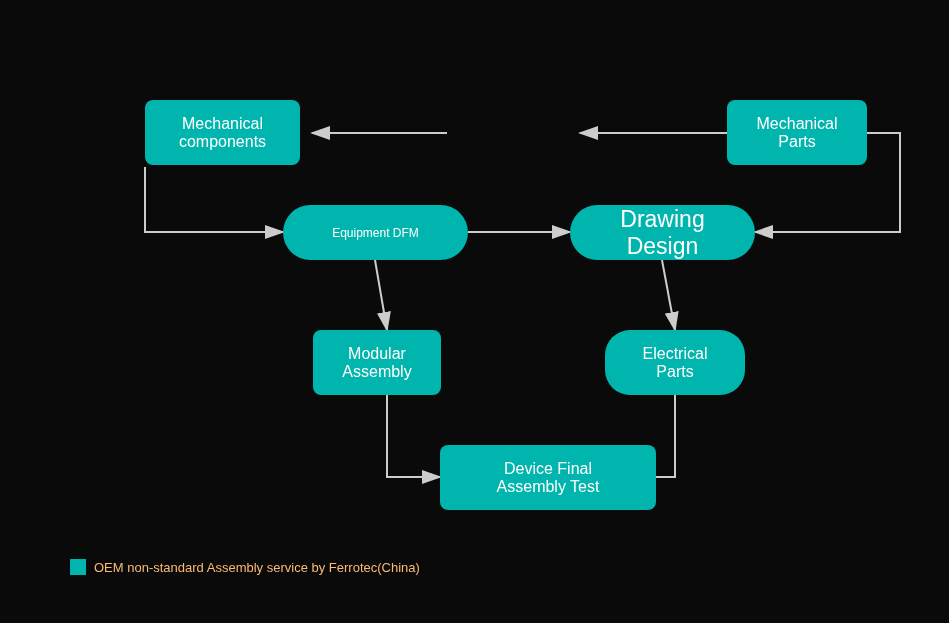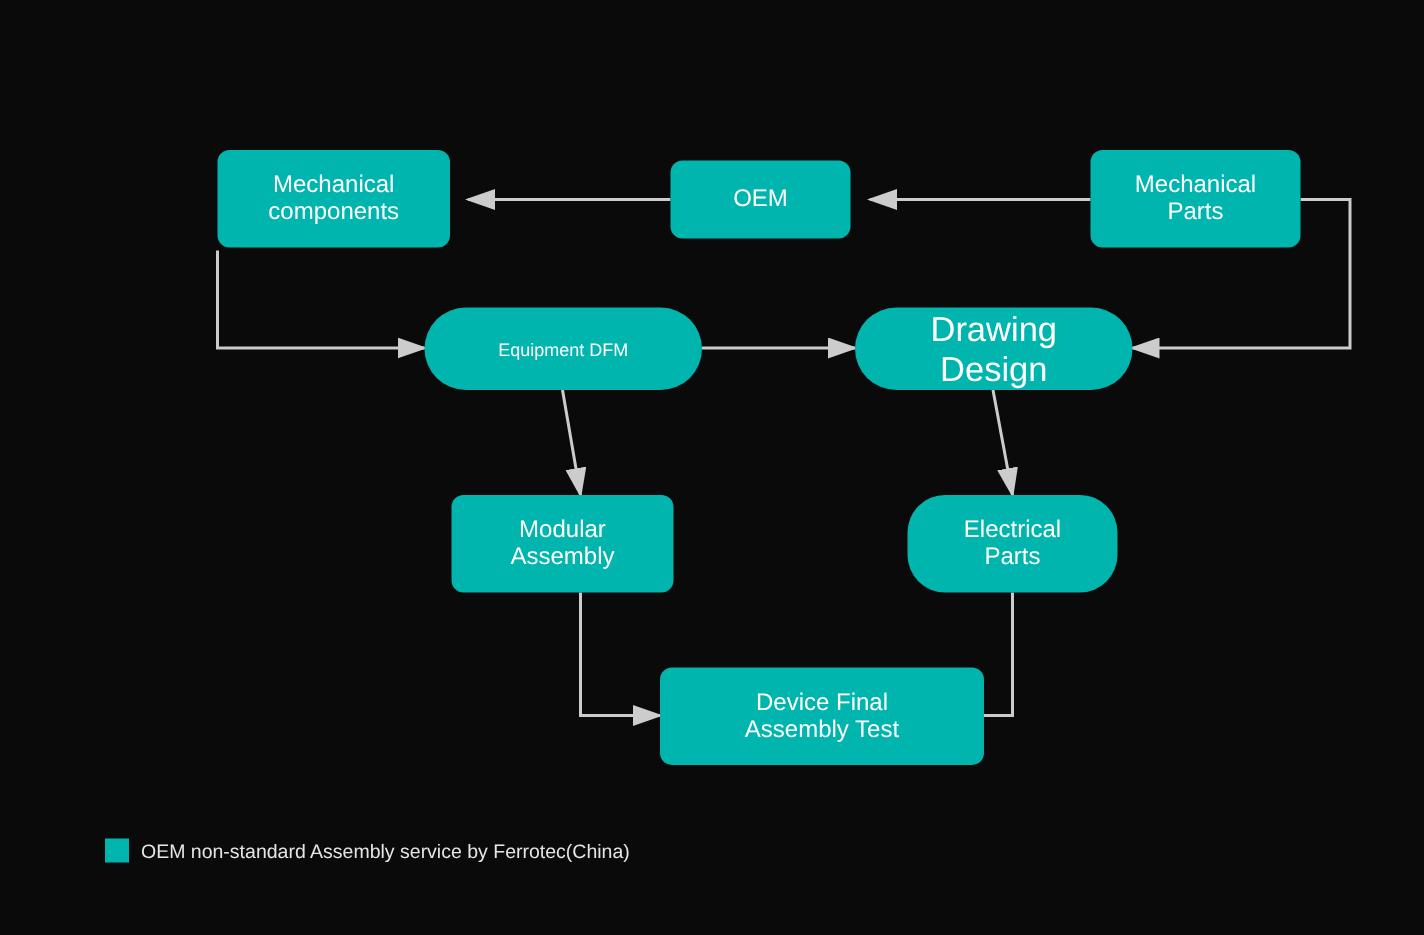--- a/index.html
+++ b/index.html
@@ -49,21 +49,21 @@
       border-radius: 30px;
     }
 
     .legend {
       position: absolute;
       bottom: 48px;
       left: 70px;
       display: flex;
       align-items: center;
       gap: 8px;
-      color: #e5e5e5;
+      color: #fdba74;
       font-size: 13px;
     }
 
     .legend-box {
       width: 16px;
       height: 16px;
       background: #00b5ad;
       flex-shrink: 0;
     }
   </style>
@@ -98,30 +98,29 @@
 
     <polyline points="387,395 387,477 440,477" stroke="#ccc" stroke-width="2" fill="none" marker-end="url(#arrowhead-white)"></polyline>
 
     <polyline points="675,395 675,477 620,477" stroke="#ccc" stroke-width="2" fill="none" marker-end="url(#arrowhead-white)"></polyline>
 
   </svg>
 
   <div class="node-box node-rounded" style="left:145px; top:100px; width:155px; height:65px; white-space:pre-line;">Mechanical
 components</div>
 
-  <div class="node-box node-rounded" style="left:447px; top:107px; width:120px; height:52px;">OEM</div>
 
   <div class="node-box node-rounded" style="left:727px; top:100px; width:140px; height:65px; white-space:pre-line;">Mechanical
 Parts</div>
 
   <div class="node-box node-pill" style="left:283px; top:205px; width:185px; height:55px; font-size:12px;">Equipment DFM</div>
 
   <div class="node-box node-pill" style="left:570px; top:205px; width:185px; height:55px; font-size:23px;">Drawing Design</div>
 
-  <div class="node-box node-rounded" style="left:301px; top:330px; width:148px; height:65px; white-space:pre-line;">Modular
+  <div class="node-box node-rounded" style="left:313px; top:330px; width:128px; height:65px; white-space:pre-line;">Modular
 Assembly</div>
 
   <div class="node-box node-rounded" style="left:605px; top:330px; width:140px; height:65px; white-space:pre-line;border-radius:25px;">Electrical
 Parts</div>
 
   <div class="node-box node-rounded" style="left:440px; top:445px; width:216px; height:65px; white-space:pre-line;">Device Final
 Assembly Test</div>
 
   <div class="legend">
     <div class="legend-box"></div>

